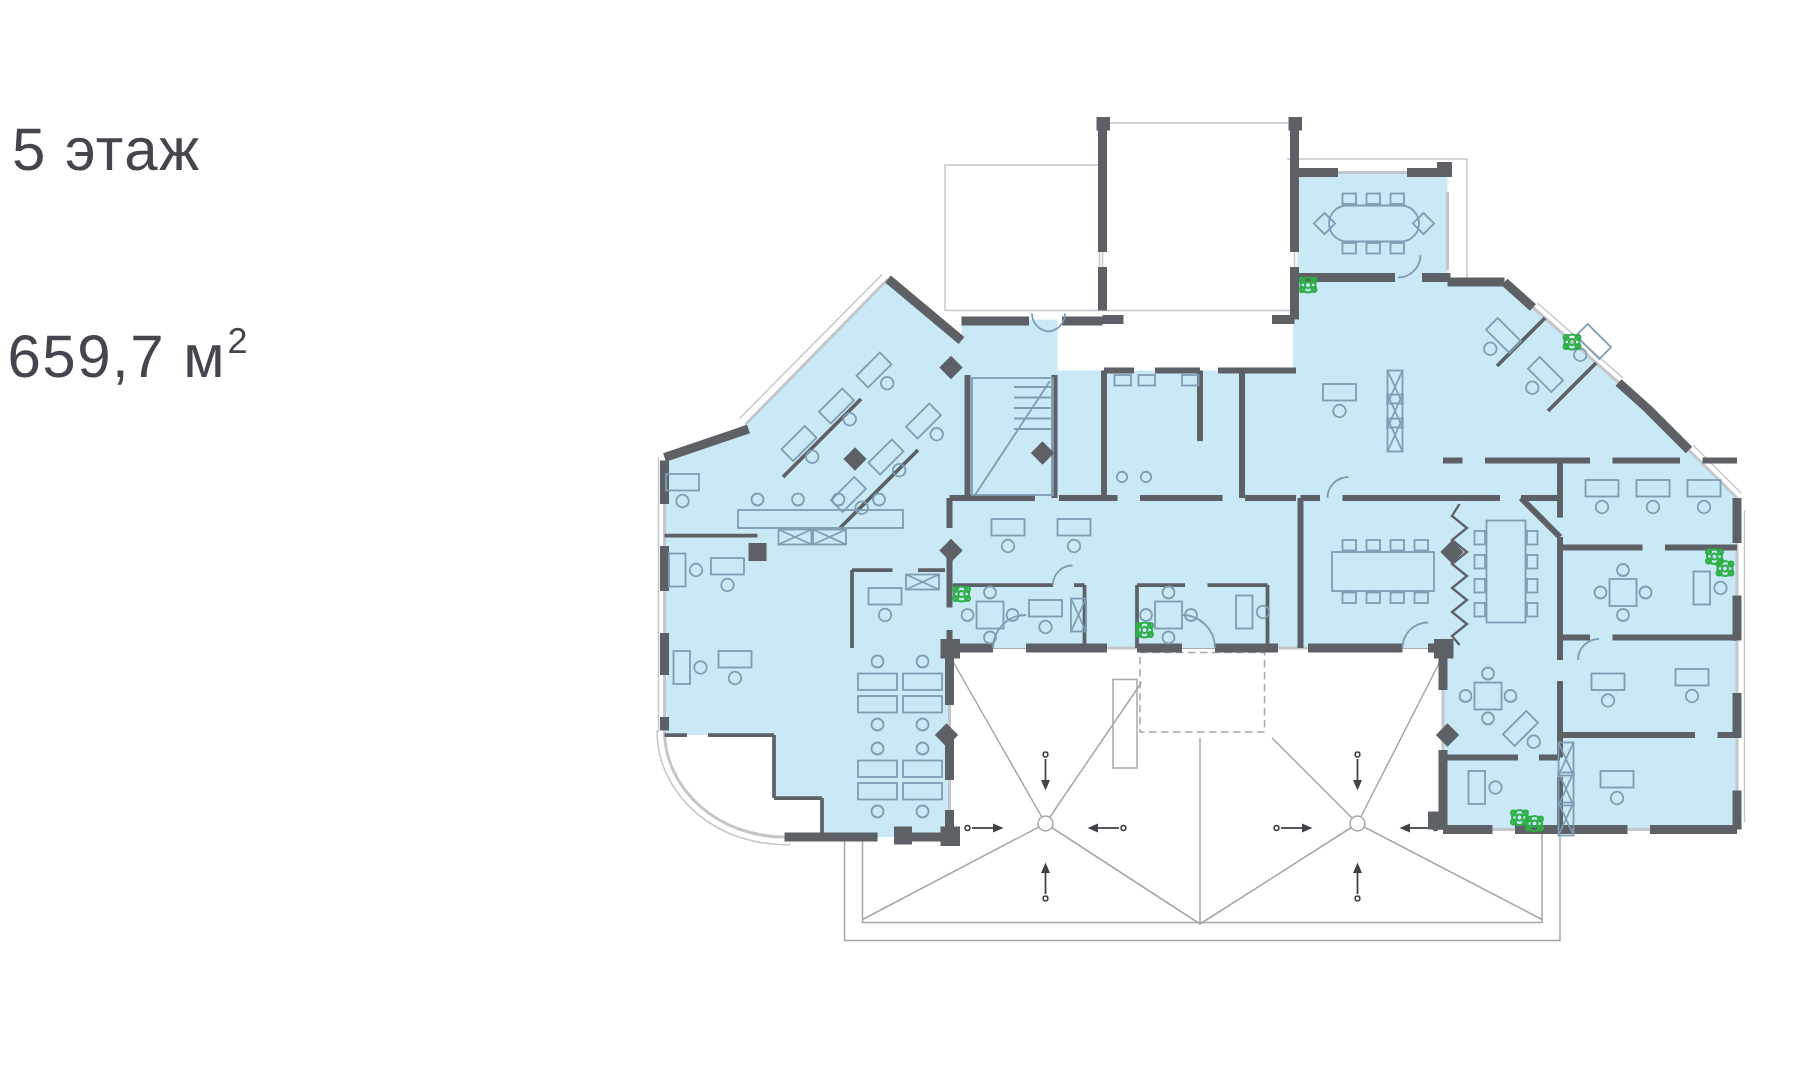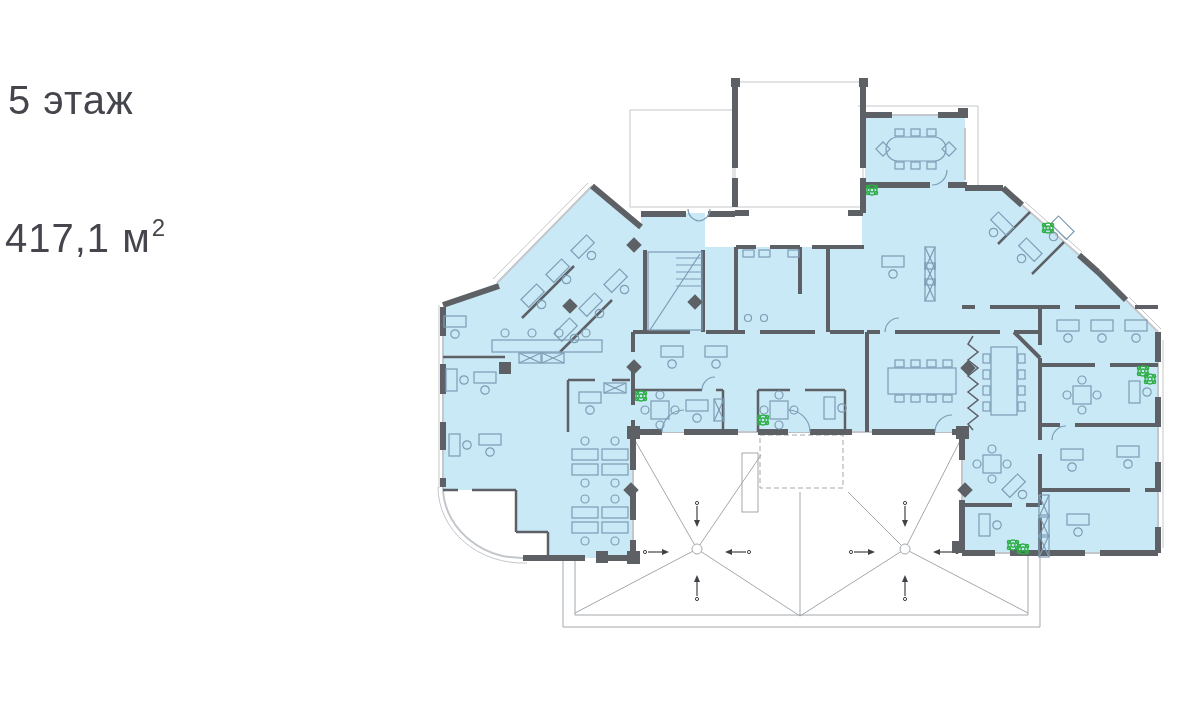--- a/index.html
+++ b/index.html
@@ -27,21 +27,21 @@
   .dash{stroke-dasharray:5 3;}
   .plant{stroke:var(--plant_green);stroke-width:1.4;fill:none;}
 </style>
 </head>
 <body>
 
 <div class="canvas">
   <div class="info">
     <div class="floor-title">5 этаж</div>
   </div>
-  <div class="area-label"><span>417,1 м</span><sup>2</sup></div>
+  <div class="area-label"><span>659,7 м</span><sup>2</sup></div>
 
   <svg width="1196" height="722" viewBox="0 0 1196 722" xmlns="http://www.w3.org/2000/svg">
     <defs>
       <pattern id="hatch" width="6" height="6" patternUnits="userSpaceOnUse" patternTransform="rotate(45)">
         <line x1="0" y1="0" x2="0" y2="6" style="stroke:var(--roof_line,#a3a8ac);stroke-width:1"></line>
       </pattern>
       <g id="dc">
           <rect x="-11" y="-6" width="22" height="11"></rect>
           <circle cx="0" cy="12" r="4.2"></circle>
         </g>

